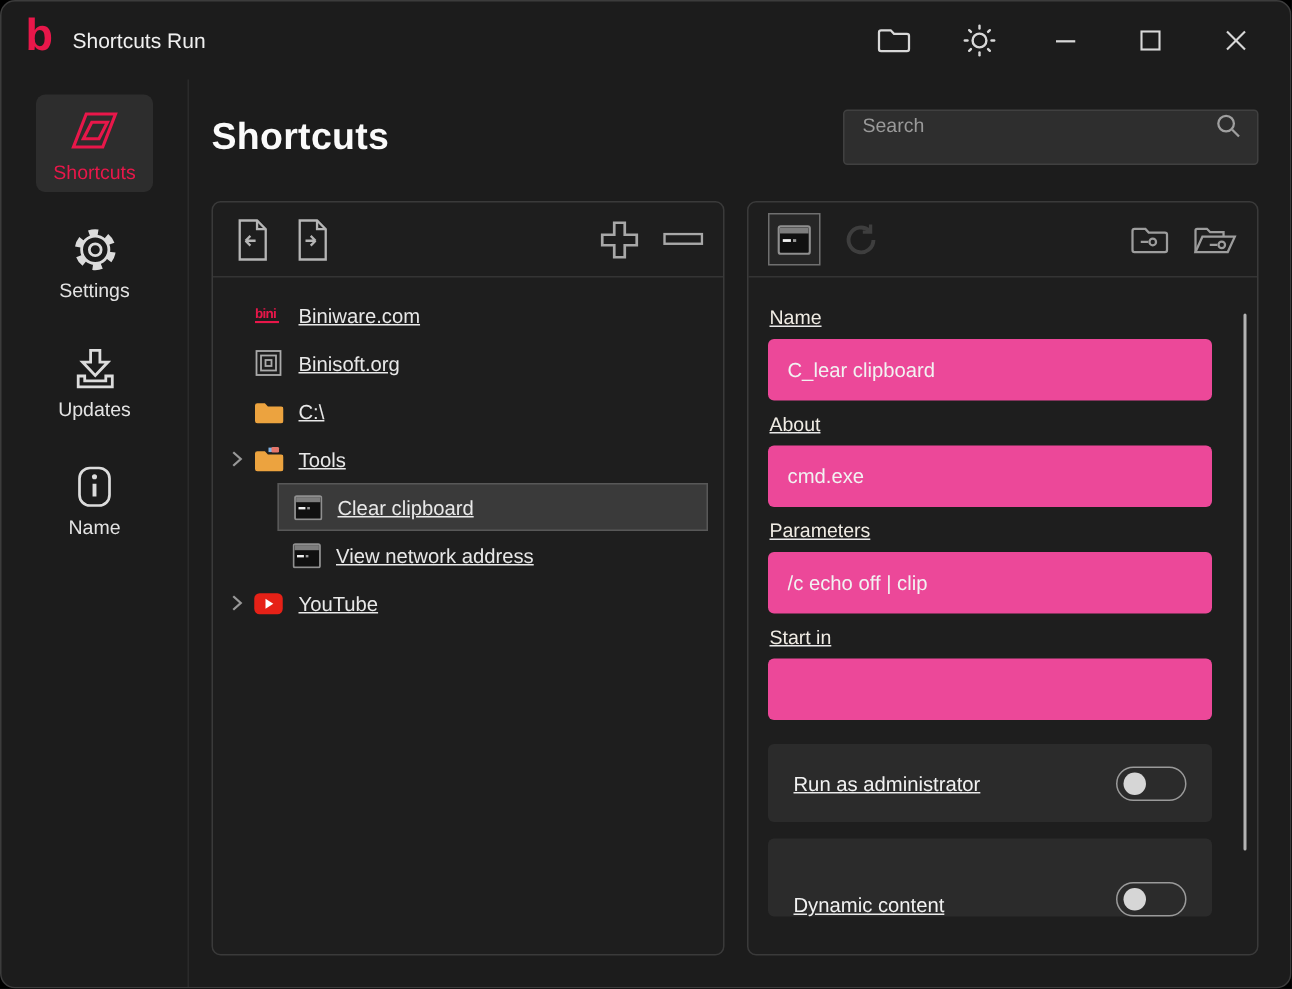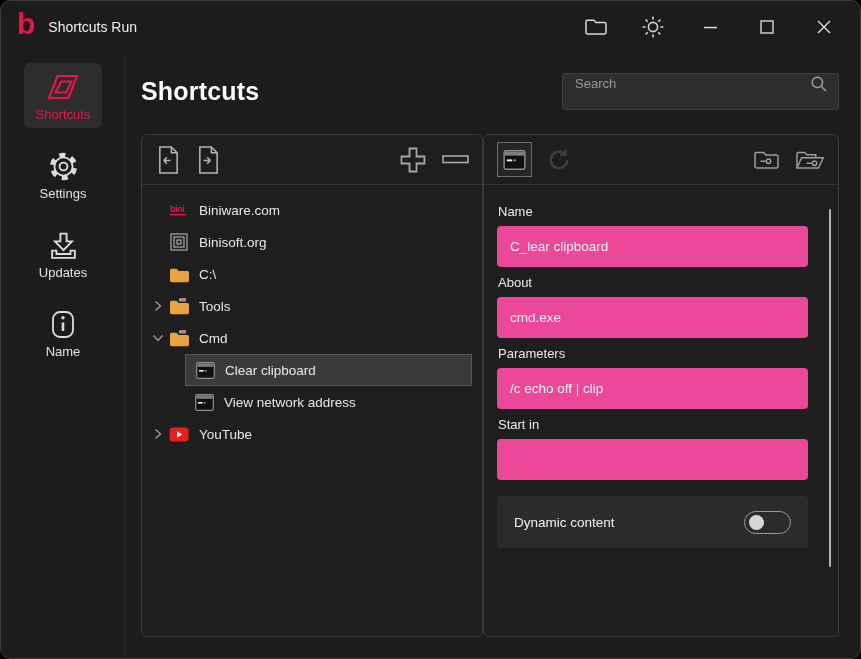--- a/index.html
+++ b/index.html
@@ -21,21 +21,21 @@
   .side-item { width:78px; margin:0 auto 14px; text-align:center; padding:8px 2px 6px; border-radius:6px; color:#e3e3e3; }
   .side-item.active { background:#2d2d2d; color:#e8174a; }
   .side-icon { display:flex; justify-content:center; height:32px; align-items:center; }
   .side-label { display:block; font-size:13px; margin-top:4px; }
   .main { flex:1; display:flex; flex-direction:column; min-width:0; }
   .main-header { height:66px; padding:11px 21px 0 15px; display:flex; align-items:center; justify-content:space-between; }
   .page-title { font-size:25px; font-weight:700; color:#fafafa; letter-spacing:0.2px; }
   .searchbox { width:277px; height:37px; background:#2e2e2e; border:1px solid #404040; border-radius:3px; display:flex; align-items:center; padding:0 10px 16px 12px; }
   .searchbox input { flex:1; background:transparent; border:none; outline:none; color:#e8e8e8; font-size:13px; font-family:"Liberation Sans",sans-serif; }
   .searchbox input::placeholder { color:#9a9a9a; }
-  .panels { flex:1; display:flex; gap:0; padding:15px 21px 21px 15px; min-height:0; }
+  .panels { flex:1; display:flex; gap:15px; padding:15px 21px 21px 15px; min-height:0;text-decoration:underline; }
   .panel { border:1px solid #3a3a3a; border-radius:6px; background:#1e1e1e; display:flex; flex-direction:column; min-height:0; }
   .panel.left { width:342px; flex:none; }
   .panel.right { flex:1; position:relative; }
   .panel-toolbar { height:50px; flex:none; display:flex; align-items:center; padding:0 13px; border-bottom:1px solid #343434; gap:14px; }
   .spacer { flex:1; }
   .tbtn { display:flex; align-items:center; justify-content:center; cursor:default; }
   
   .tree { flex:1; padding:9px 5px 0 0; overflow:hidden; }
   .tree-row { height:32px; display:flex; align-items:center; font-size:13.5px; color:#e8e8e8; }
   .chev { width:18px; margin-left:7px; flex:none; display:flex; justify-content:center; }
@@ -235,35 +235,20 @@
               <span class="ticon">
                 <svg width="20" height="17" viewBox="0 0 20 17">
                     <rect x="10" y="0.4" width="2.6" height="3" fill="#7fb2e5"></rect>
                     <rect x="12" y="0" width="5" height="3.6" rx="0.8" fill="#e4766b"></rect>
                     <path d="M1 4.4 q0-1.6 1.6-1.6 h5 l2 2.2 h8.8 q1.6 0 1.6 1.6 v8 q0 1.6-1.6 1.6 H2.6 Q1 16.2 1 14.6 z" fill="#eca33f"></path>
                   </svg>
               </span>
               <span class="tlabel">Tools</span>
             </div>
 
-            <div class="tree-row">
-              <span class="chev">
-                <svg width="12" height="10" viewBox="0 0 12 10">
-                    <polyline points="1.5,2.5 6,7.5 10.5,2.5" fill="none" stroke="#989898" stroke-width="1.5"></polyline>
-                  </svg>
-              </span>
-              <span class="ticon">
-                <svg width="20" height="17" viewBox="0 0 20 17">
-                    <rect x="10" y="0.4" width="2.6" height="3" fill="#7fb2e5"></rect>
-                    <rect x="12" y="0" width="5" height="3.6" rx="0.8" fill="#e4766b"></rect>
-                    <path d="M1 4.4 q0-1.6 1.6-1.6 h5 l2 2.2 h8.8 q1.6 0 1.6 1.6 v8 q0 1.6-1.6 1.6 H2.6 Q1 16.2 1 14.6 z" fill="#eca33f"></path>
-                  </svg>
-              </span>
-              <span class="tlabel">Cmd</span>
-            </div>
 
             <div class="tree-row child selected">
               <span class="ticon">
                 <svg width="19" height="17" viewBox="0 0 19 17">
                     <rect x="0.7" y="0.7" width="17.6" height="15.6" rx="1.2" fill="#101010" stroke="#8f8f8f" stroke-width="1.2"></rect>
                     <rect x="1.4" y="1.4" width="16.2" height="3.4" fill="#7d7d7d"></rect>
                     <rect x="3" y="8" width="4.6" height="1.6" fill="#f0f0f0"></rect>
                     <rect x="8.8" y="8" width="1.8" height="1.6" fill="#9a9a9a"></rect>
                   </svg>
               </span>
@@ -340,20 +325,26 @@
 
             <label class="flabel">About</label>
             <input class="finput" type="text" value="cmd.exe" style="">
 
             <label class="flabel">Parameters</label>
             <input class="finput" type="text" value="/c echo off | clip" style="">
 
             <label class="flabel">Start in</label>
             <input class="finput" type="text" value="" style="">
 
+            <div class="toggle-card">
+              <span class="toggle-label">Run as administrator</span>
+              <span class="switch">
+                  <span class="knob"></span>
+                </span>
+            </div>
 
             <div class="toggle-card">
               <span class="toggle-label">Dynamic content</span>
               <span class="switch">
                   <span class="knob"></span>
                 </span>
             </div>
           </div>
 
           <div class="vscroll"></div>

